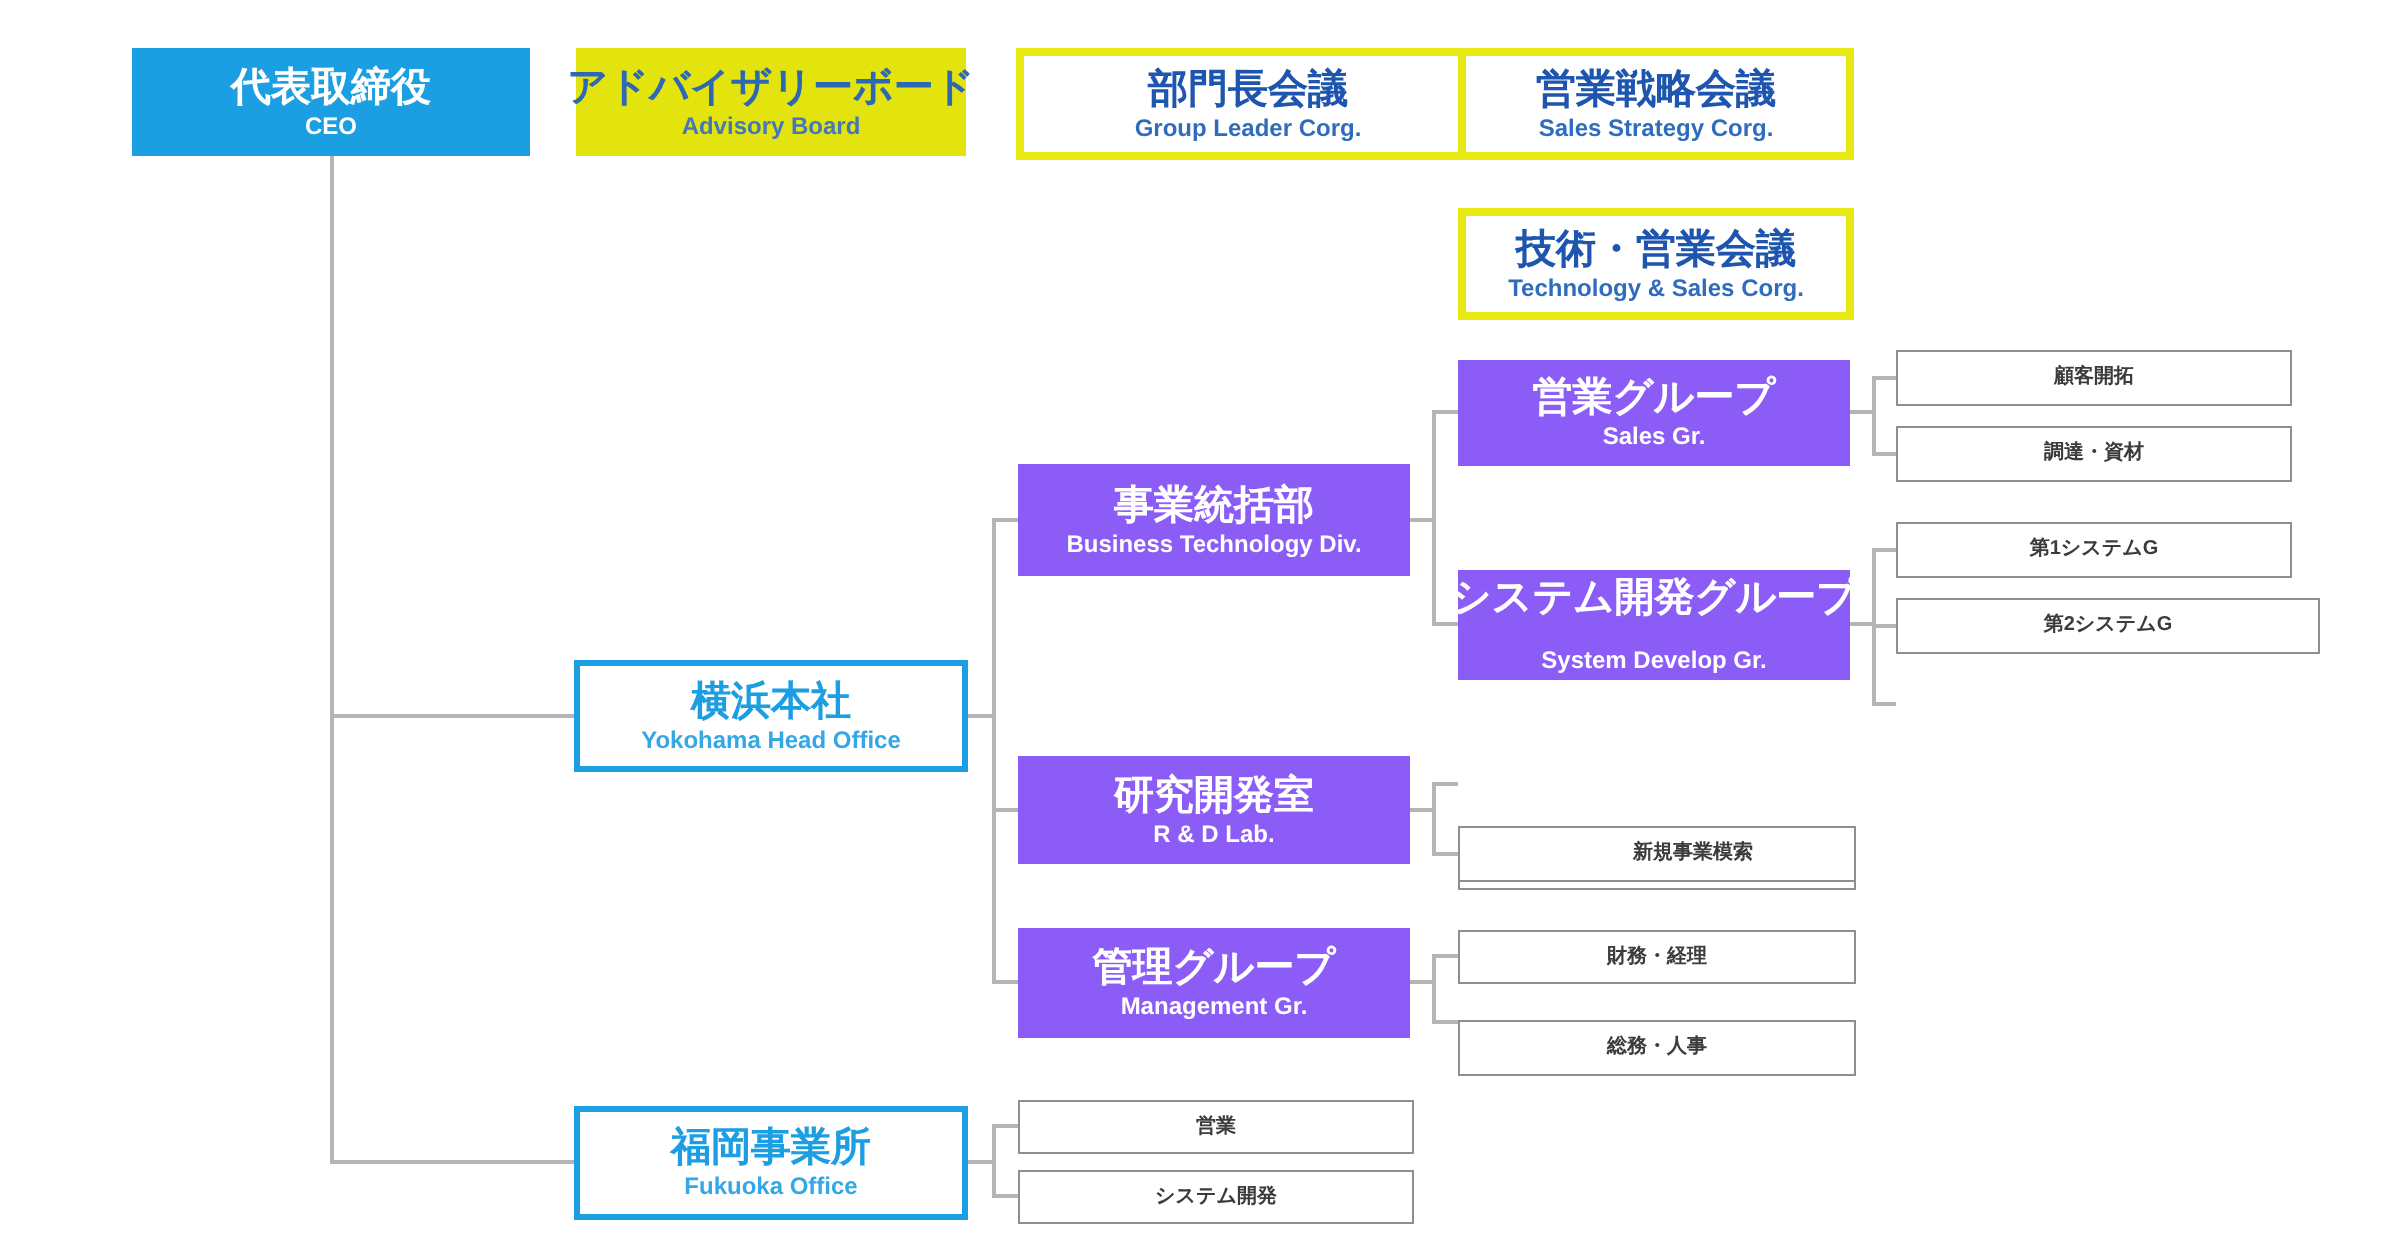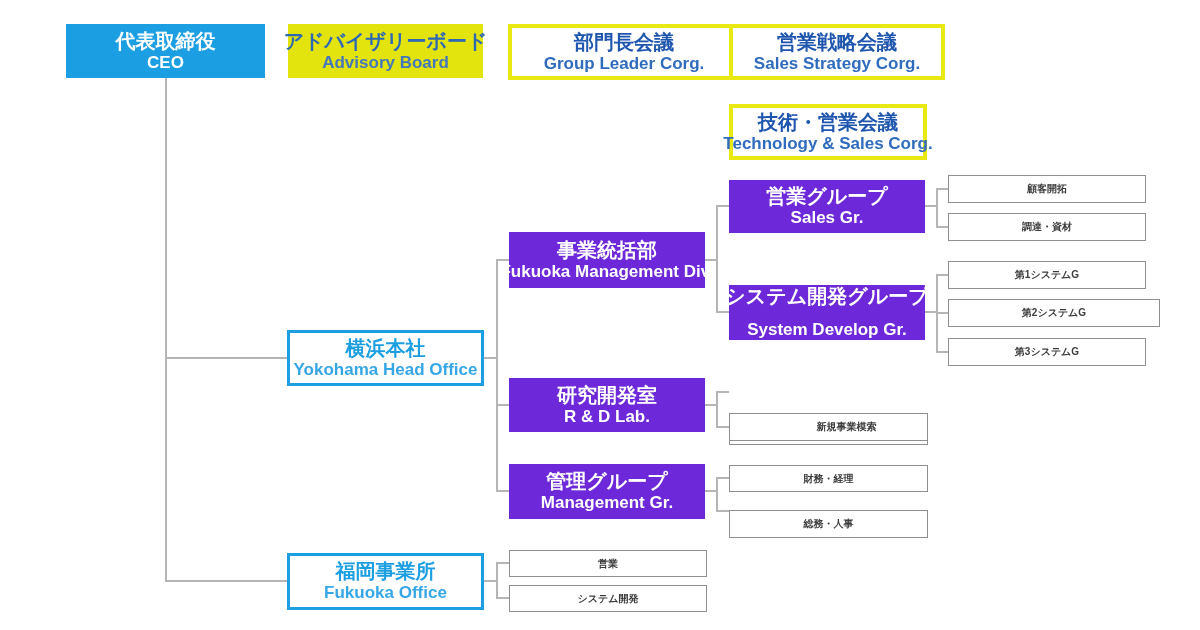--- a/index.html
+++ b/index.html
@@ -6,30 +6,30 @@
   #canvas{
     position:relative;width:1200px;height:630px;background:#ffffff;overflow:hidden;
     font-family:"Liberation Sans","DejaVu Sans",sans-serif;
   }
   .box{
     position:absolute;box-sizing:border-box;
     display:flex;flex-direction:column;align-items:center;justify-content:center;
     text-align:center;line-height:1.2;
   }
   .ja{font-size:20px;font-weight:bold;white-space:nowrap;}
-  .en{font-size:17px;font-weight:600;margin-top:0;white-space:nowrap;}
+  .en{font-size:12px;font-weight:600;margin-top:0;white-space:nowrap;}
   .fill-blue{background:#1b9ee2;}
   .fill-blue .ja,.fill-blue .en{color:#ffffff;}
   .fill-yellow{background:#e3e30d;}
   .fill-yellow .ja{color:#2d68b4;}
   .fill-yellow .en{color:#4478ba;}
   .border-yellow{background:#ffffff;border:4px solid #e8e812;}
   .border-yellow .ja{color:#1e55ae;}
   .border-yellow .en{color:#2f6cbd;}
-  .fill-navy{background:#6d28d9;}
+  .fill-navy{background:#8b5cf6;}
   .fill-navy .ja,.fill-navy .en{color:#ffffff;}
   .border-blue{background:#ffffff;border:3px solid #1b9ee2;}
   .border-blue .ja{color:#1b9ee2;}
   .border-blue .en{color:#35a7e6;}
   .plain{background:#ffffff;border:1.5px solid #8f8f8f;}
   .plain .ja{font-size:10px;font-weight:600;color:#3c3c3c;}
   .line{position:absolute;background:#b5b5b5;}
 </style>
 </head>
 <body>
@@ -44,21 +44,21 @@
   <div class="box fill-yellow" style="left:288px;top:24px;width:195px;height:54px;">
     <div class="ja">アドバイザリーボード</div>
     <div class="en">Advisory Board</div>
   </div>
 
   <div class="box border-yellow" style="left:508px;top:24px;width:232px;height:56px;">
     <div class="ja">部門長会議</div>
     <div class="en">Group Leader Corg.</div>
   </div>
 
-  <div class="box border-yellow" style="left:729px;top:24px;width:216px;height:56px;">
+  <div class="box border-yellow" style="left:729px;top:24px;width:198px;height:56px;">
     <div class="ja">営業戦略会議</div>
     <div class="en">Sales Strategy Corg.</div>
   </div>
 
   <div class="box border-yellow" style="left:729px;top:104px;width:198px;height:56px;">
     <div class="ja">技術・営業会議</div>
     <div class="en">Technology &amp; Sales Corg.</div>
   </div>
 
   <div class="box border-blue" style="left:287px;top:330px;width:197px;height:56px;">
@@ -66,21 +66,21 @@
     <div class="en">Yokohama Head Office</div>
   </div>
 
   <div class="box border-blue" style="left:287px;top:553px;width:197px;height:57px;">
     <div class="ja">福岡事業所</div>
     <div class="en">Fukuoka Office</div>
   </div>
 
   <div class="box fill-navy" style="left:509px;top:232px;width:196px;height:56px;">
     <div class="ja">事業統括部</div>
-    <div class="en">Fukuoka Management Div.</div>
+    <div class="en">Business Technology Div.</div>
   </div>
 
   <div class="box fill-navy" style="left:729px;top:180px;width:196px;height:53px;">
     <div class="ja">営業グループ</div>
     <div class="en">Sales Gr.</div>
   </div>
 
   <div class="box fill-navy" style="left:729px;top:285px;width:196px;height:55px;gap:12px;">
     <div class="ja">システム開発グループ</div>
     <div class="en">System Develop Gr.</div>
@@ -100,23 +100,20 @@
     <div class="ja">顧客開拓</div>
   </div>
   <div class="box plain" style="left:948px;top:213px;width:198px;height:28px;">
     <div class="ja">調達・資材</div>
   </div>
   <div class="box plain" style="left:948px;top:261px;width:198px;height:28px;">
     <div class="ja">第1システムG</div>
   </div>
   <div class="box plain" style="left:948px;top:299px;width:212px;height:28px;">
     <div class="ja">第2システムG</div>
-  </div>
-  <div class="box plain" style="left:948px;top:338px;width:198px;height:28px;">
-    <div class="ja">第3システムG</div>
   </div>
   <div class="box plain" style="left:729px;top:378px;width:199px;height:28px;margin-top:39px;">
     <div class="ja">新テクノロジー実用化</div>
   </div>
   <div class="box plain" style="left:729px;top:413px;width:199px;height:28px;padding-left:36px;">
     <div class="ja">新規事業模索</div>
   </div>
   <div class="box plain" style="left:729px;top:465px;width:199px;height:27px;">
     <div class="ja">財務・経理</div>
   </div>

